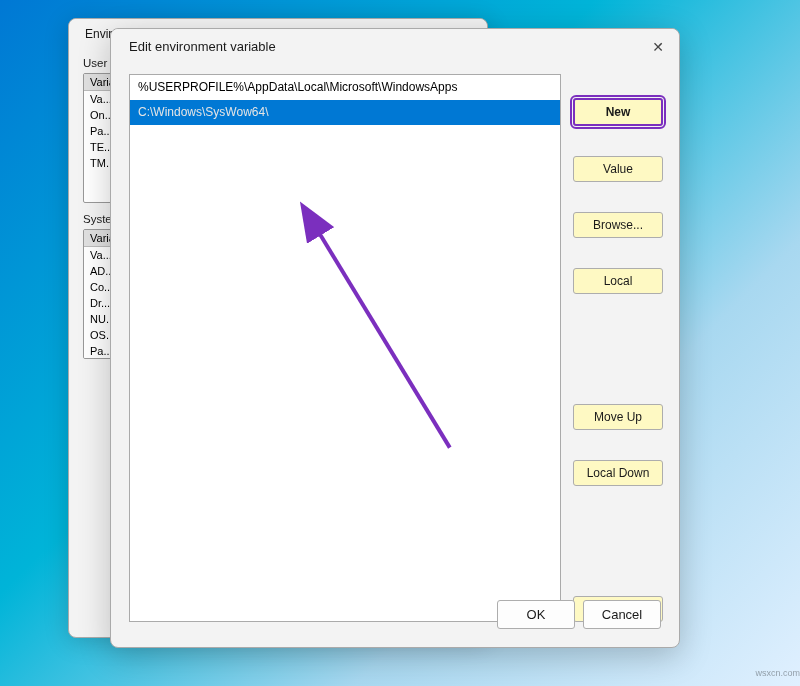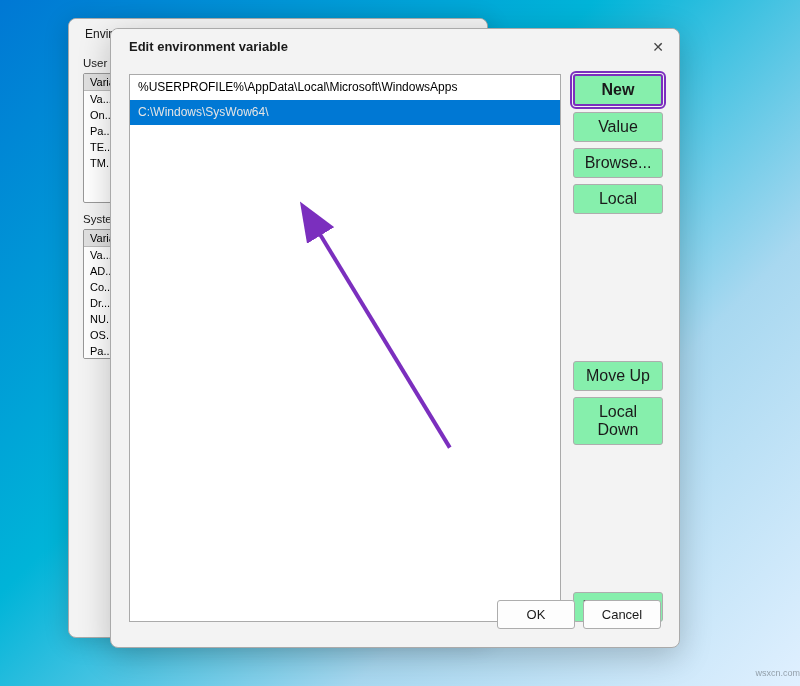--- a/index.html
+++ b/index.html
@@ -112,21 +112,21 @@
       box-shadow: 0 8px 32px rgba(0,0,0,0.22);
       z-index: 10;
     }
 
     .edit-dialog .dialog-titlebar {
       padding: 10px 14px 8px 18px;
     }
 
     .edit-dialog .dialog-title {
       font-size: 13px;
-      font-weight: 700;
+      font-weight: 400;
     }
 
     .edit-dialog-body {
       display: flex;
       flex-direction: row;
       padding: 12px 16px 16px 18px;
       height: calc(100% - 42px);
       gap: 12px;
     }
 
@@ -167,28 +167,29 @@
       display: flex;
       flex-direction: column;
       gap: 6px;
       width: 90px;
       flex-shrink: 0;
     }
 
     .action-btn {
       width: 90px;
       padding: 5px 8px;
-      font-size: 16px;
+      font-size: 12px;
       font-family: 'Segoe UI', sans-serif;
-      background: #86efac;
+      background: #fef9c3;
       border: 1px solid #adadad;
       border-radius: 3px;
       cursor: pointer;
       text-align: center;
       color: #1a1a1a;
+      margin-top: 24px;
     }
 
     .action-btn.new-btn {
       border: 2.5px solid #7b2fbe;
       font-weight: 600;
       outline: 2px solid #7b2fbe;
       outline-offset: 1px;
     }
 
     .btn-spacer { flex: 1; }

